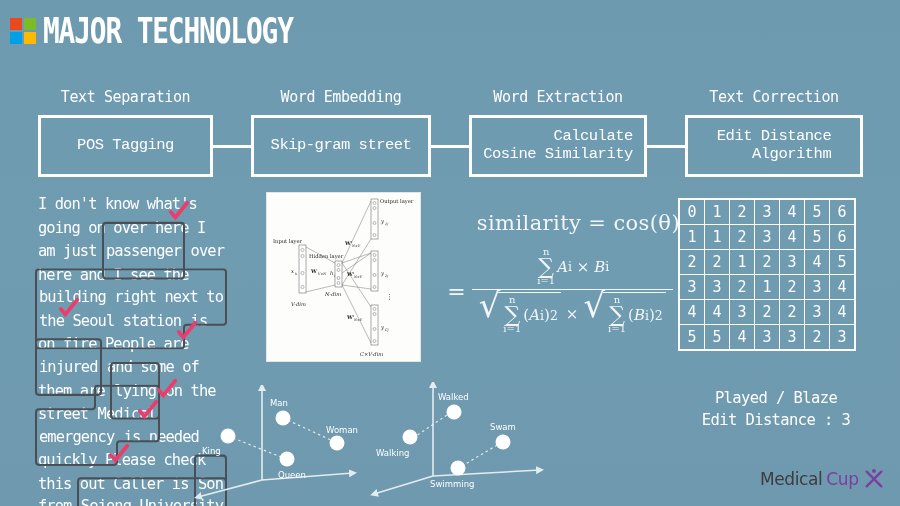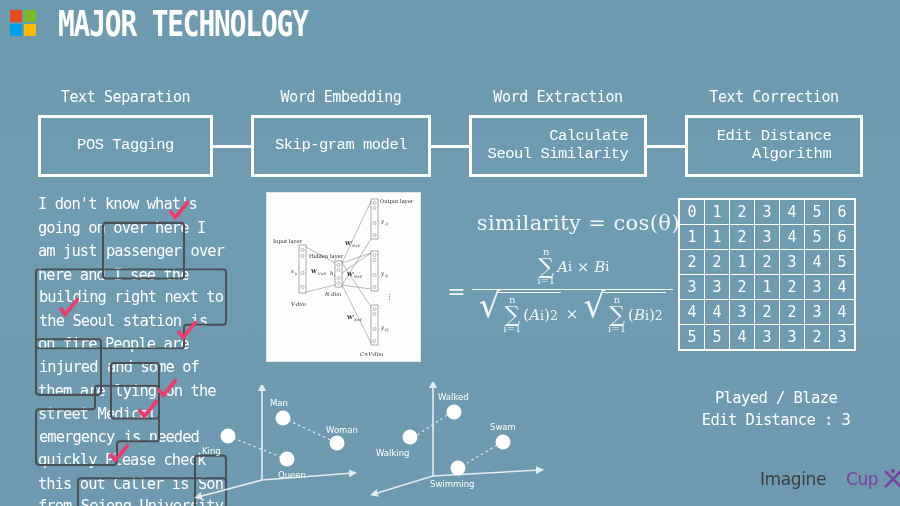--- a/index.html
+++ b/index.html
@@ -14,21 +14,21 @@
     -webkit-font-smoothing: antialiased;
   }
   #slide {
     position: absolute; inset: 0;
     background: linear-gradient(180deg,#6e9aaf 0%, #709cb1 45%, #6e99ae 100%);
   }
 
   
   #header {
     position: absolute; left: 10px; top: 10px;
-    display: flex; align-items: flex-start; gap: 22px;
+    display: flex; align-items: center; gap: 7px;
     height: 42px;
   }
   .ms-logo {
     width: 26px; height: 26px;
     display: grid; grid-template-columns: 1fr 1fr; grid-template-rows: 1fr 1fr;
     gap: 2px;
     flex: none;
   }
   .ms-logo i { display:block; width:100%; height:100%; }
   .brand-name {
@@ -208,21 +208,21 @@
   
   #imaginecup {
     position: absolute;
     left: 760px; top: 468px;
     display: flex; align-items: center; gap: 4px;
     font-family: "DejaVu Sans", sans-serif;
     font-size: 17px;
     letter-spacing: -0.4px;
   }
   #imaginecup .word-imagine { color: #3d3d3d; }
-  #imaginecup .word-cup { color: #7b3fa0; margin-left: 16px; }
+  #imaginecup .word-cup { color: #7b3fa0; }
   #imaginecup .x-mark { width: 22px; height: 22px; }
 </style>
 </head>
 <body>
 
 <div id="slide">
 
   <div id="header">
     <span class="ms-logo">
       <i style="background:#e8491f"></i>
@@ -232,27 +232,27 @@
     </span>
     <span class="brand-name">MAJOR TECHNOLOGY</span>
   </div>
 
   <div class="flow-label" style="left:38px; top:88px; width:175px;">Text Separation</div>
   <div class="flow-box" style="left:38px; top:115px; width:175px; height:62px;">POS Tagging</div>
 
   <div class="connector" style="left:213px; top:145px; width:38px;"></div>
 
   <div class="flow-label" style="left:251px; top:88px; width:180px;">Word Embedding</div>
-  <div class="flow-box" style="left:251px; top:115px; width:180px; height:62px;">Skip-gram model</div>
+  <div class="flow-box" style="left:251px; top:115px; width:180px; height:62px;">Skip-gram street</div>
 
   <div class="connector" style="left:431px; top:145px; width:38px;"></div>
 
   <div class="flow-label" style="left:469px; top:88px; width:178px;">Word Extraction</div>
   <div class="flow-box" style="left:469px; top:115px; width:178px; height:62px; white-space:pre-line;">Calculate
-Seoul Similarity</div>
+Cosine Similarity</div>
 
   <div class="connector" style="left:647px; top:145px; width:38px;"></div>
 
   <div class="flow-label" style="left:685px; top:88px; width:178px;">Text Correction</div>
   <div class="flow-box" style="left:685px; top:115px; width:178px; height:62px; white-space:pre-line;">Edit Distance
 Algorithm</div>
 
   <div id="transcript"><span>I don't know what's going on over here I am just </span><span class="hl">passenger</span><span> over here and I see the </span><span class="hl">building right next to the Seoul station</span><span> is on fire People are </span><span class="hl">injured</span><span> and some of them are </span><span class="hl">lying</span><span> on the street </span><span class="hl">Medical emergency</span><span> is needed quickly Please check this out Caller is </span><span class="hl">Son</span><span> from </span><span class="hl">Sejong University</span></div>
 
   <div class="check" style="left:168px; top:200px;">
@@ -529,21 +529,21 @@
       </g>
     </svg>
   </div>
 
   <div id="result">
     <div>Played / Blaze</div>
     <div>Edit Distance : 3</div>
   </div>
 
   <div id="imaginecup">
-    <span class="word-imagine">Imagine</span>
+    <span class="word-imagine">Medical</span>
     <span class="word-cup">Cup</span>
     <span class="x-mark">
       <svg viewBox="0 0 24 24">
         <path d="M4 4 L20 20 M20 4 L4 20" stroke="#7b3fa0" stroke-width="2.6" stroke-linecap="round" fill="none"></path>
         <circle cx="12" cy="3.2" r="2.1" fill="#7b3fa0"></circle>
       </svg>
     </span>
   </div>
 
 </div>

